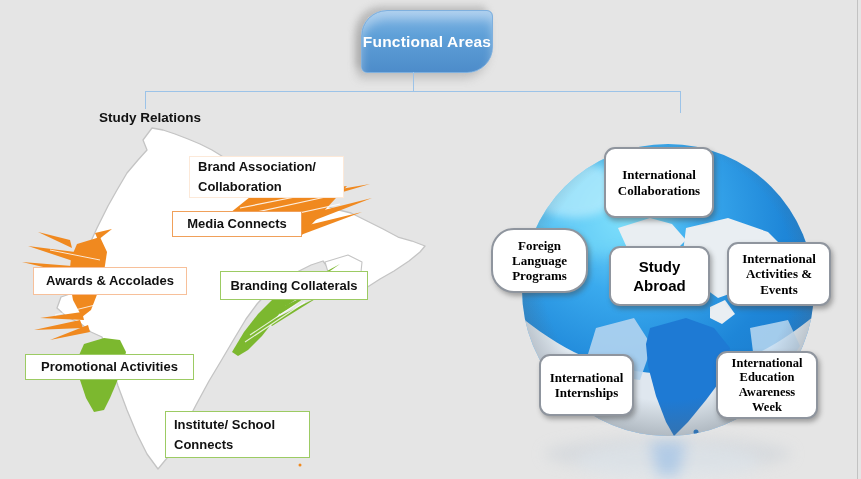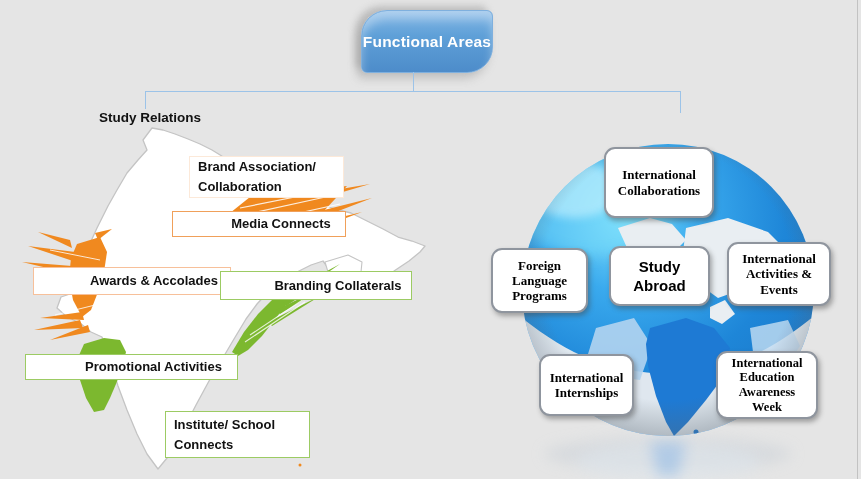--- a/index.html
+++ b/index.html
@@ -17,21 +17,21 @@
 
   
   .conn{position:absolute;background:#9cc3e8;}
 
   
   .branch-heading{position:absolute;font-size:13.5px;font-weight:bold;color:#111;white-space:nowrap;}
 
   
   .map-label{position:absolute;background:#fff;font-weight:bold;color:#111;
     font-size:13px;line-height:20px;white-space:pre-line;display:flex;align-items:center;}
-  .map-label.center{justify-content:center;text-align:center;padding-left:44px;}
+  .map-label.center{justify-content:center;text-align:center;}
   .map-label.left{justify-content:flex-start;text-align:left;padding-left:8px;}
 
   
   .globe-box{position:absolute;background:#fff;border:2px solid #8f959e;border-radius:11px;
     box-shadow:2px 3px 5px rgba(70,70,70,.45);
     display:flex;align-items:center;justify-content:center;text-align:center;
     font-family:"Liberation Serif",serif;font-weight:bold;color:#000;
     font-size:13px;line-height:1.18;white-space:pre-line;}
   .globe-box.sans{font-family:"Liberation Sans",sans-serif;font-size:15px;line-height:1.3;}
 
@@ -178,21 +178,21 @@
   <div class="map-label center" style="left:220px;top:271px;width:146px;height:27px;border:1px solid #9ccb63;">Branding Collaterals</div>
 
   <div class="map-label center" style="left:25px;top:354px;width:167px;height:24px;border:1px solid #9ccb63;">Promotional Activities</div>
 
   <div class="map-label left" style="left:165px;top:411px;width:135px;height:45px;border:1px solid #9ccb63;">Institute/ School
 Connects</div>
 
   <div class="globe-box" style="left:604px;top:147px;width:106px;height:67px;">International
 Collaborations</div>
 
-  <div class="globe-box" style="left:491px;top:248px;width:93px;height:61px;">Foreign
+  <div class="globe-box" style="left:491px;top:228px;width:93px;height:61px;border-radius:23px;">Foreign
 Language
 Programs</div>
 
   <div class="globe-box sans" style="left:609px;top:246px;width:97px;height:56px;">Study
 Abroad</div>
 
   <div class="globe-box" style="left:727px;top:242px;width:100px;height:60px;">International
 Activities &amp;
 Events</div>
 

